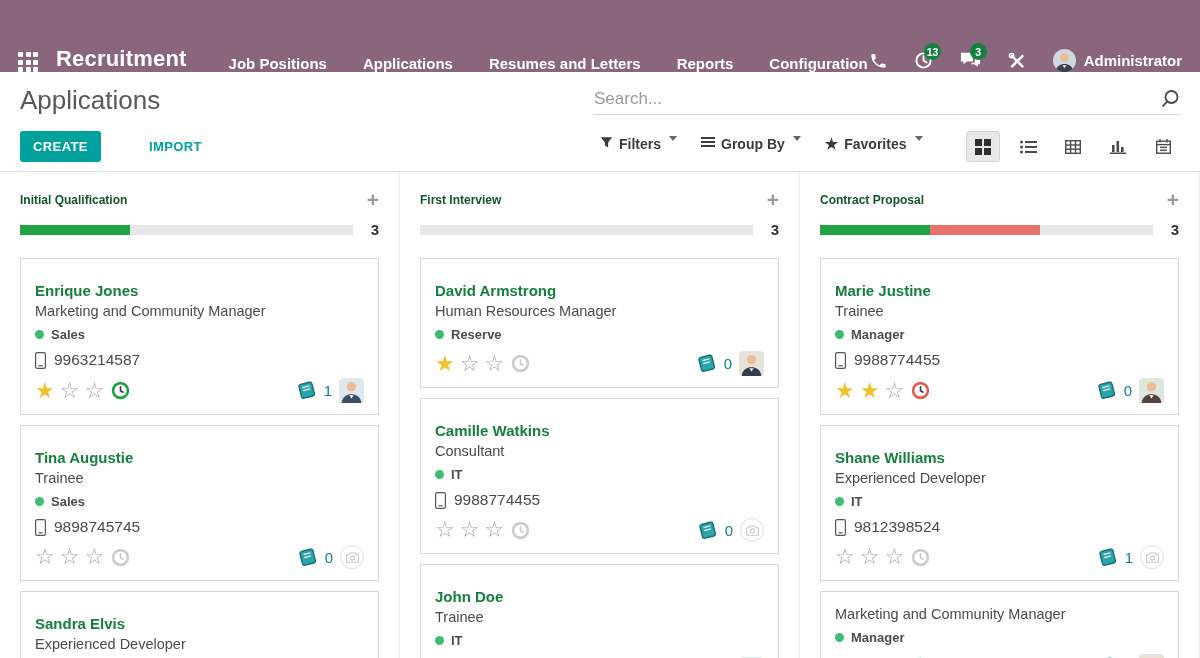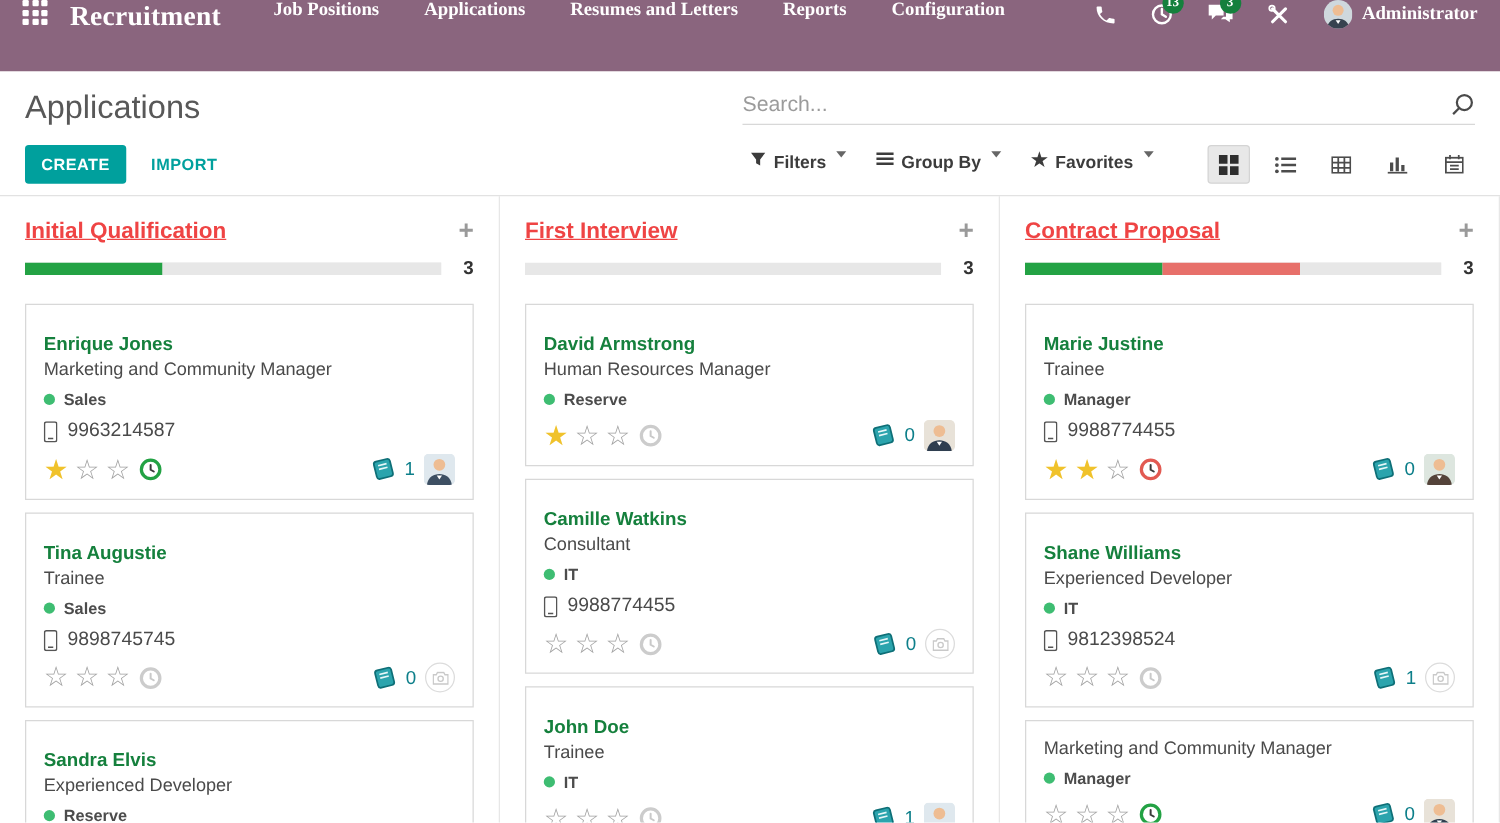--- a/index.html
+++ b/index.html
@@ -1,21 +1,21 @@
 <!DOCTYPE html>
 <html><head>
 <meta charset="utf-8">
 <style>
   * { margin:0; padding:0; box-sizing:border-box; }
   html,body { width:1200px; height:658px; overflow:hidden; background:#fff;
               font-family:"Liberation Sans", sans-serif; }
 
   
-  .navbar { height:57px; background:#8a657e; display:flex; align-items:flex-start;
-            padding:0 18px; color:#fff;font-family:Liberation Serif, serif; }
+  .navbar { height:72px; background:#8a657e; display:flex; align-items:flex-end;
+            padding:0 18px; color:#fff; }
   .grid9 { display:grid; grid-template-columns:repeat(3,5px); grid-gap:2.5px; cursor:pointer; }
   .grid9 span { width:5px; height:5px; background:#fff; border-radius:1px; }
   .brand { font-size:22px; font-weight:bold; margin:0 42px 0 18px; letter-spacing:.2px; }
   .nav-menu { display:flex; gap:36px; font-size:15px; font-weight:bold; }
   .nav-item { cursor:pointer; white-space:nowrap; }
   .nav-right { margin-left:auto; display:flex; align-items:center; gap:27px; }
   .nav-ico { position:relative; display:flex; align-items:center; cursor:pointer; }
   .badge { position:absolute; top:-8px; left:10px; background:#15803d; color:#fff;
            border-radius:9px; min-width:17px; height:17px; font-size:10.5px; font-weight:bold;
            display:flex; align-items:center; justify-content:center; padding:0 3px; }
@@ -24,40 +24,40 @@
 
   
   .cp { height:100px; border-bottom:1px solid #e2e2e2; padding:13px 20px 0 20px; position:relative; }
   .cp-row1 { display:flex; justify-content:space-between; align-items:flex-start; }
   .page-title { font-size:26px; color:#585858; }
   .searchbox { width:586px; border-bottom:1px solid #d8d8d8; display:flex; align-items:center;
                padding-bottom:5px; margin-top:4px; }
   .searchbox input { flex:1; border:none; outline:none; font-size:17px; color:#666; background:transparent; }
   .searchbox input::placeholder { color:#9b9b9b; }
   .cp-row2 { position:relative; margin-top:15px; height:32px; }
-  .btns { position:absolute; left:0; top:0; display:flex; align-items:center; }
+  .btns { position:absolute; left:0; top:0; display:flex; align-items:center;gap:28px; }
   .btn-create { background:#00a09d; color:#fff; border:none; border-radius:3px;
                 font-size:13px; font-weight:bold; padding:8px 13px; letter-spacing:.4px; cursor:pointer;
                 font-family:"Liberation Sans", sans-serif; }
   .btn-import { background:none; border:none; color:#00a09d; font-size:13px; font-weight:bold;
                 margin-left:20px; letter-spacing:.4px; cursor:pointer; font-family:"Liberation Sans", sans-serif; }
   .facets { position:absolute; left:580px; top:5px; display:flex; gap:24px; align-items:center; }
   .facet { display:flex; gap:6px; font-size:14px; font-weight:bold; color:#3c3c3c; cursor:pointer; }
   .caret { width:0; height:0; border-left:4px solid transparent; border-right:4px solid transparent;
            border-top:5px solid #666; margin-left:2px; }
   .vsw { position:absolute; right:0; top:0; display:flex; align-items:center; gap:11px; }
   .vbtn { width:34px; height:31px; display:flex; align-items:center; justify-content:center;
           border-radius:3px; cursor:pointer; border:1px solid transparent; }
   .vbtn.active { background:#e8e8e8; border-color:#d4d4d4; }
 
   
   .kanban { display:flex; height:502px; background:#fff; }
   .kcol { width:400px; padding:17px 20px 0 20px; border-right:1px solid #e7e7e7; }
   .khead { display:flex; justify-content:space-between; align-items:center; }
-  .ktitle { font-size:18px; font-weight:bold; color:#ef4444; cursor:pointer;text-decoration:underline; }
+  .ktitle { font-size:12px; font-weight:bold; color:#14532d; cursor:pointer; }
   .kplus { color:#9a9a9a; font-size:21px; font-weight:bold; cursor:pointer; line-height:1; }
   .kbar-row { display:flex; align-items:center; gap:16px; margin-top:11px; }
   .kbar { flex:1; height:10px; background:#e7e7e7; display:flex; overflow:hidden; cursor:pointer; }
   .kseg { height:100%; }
   .kcount { font-size:15px; font-weight:bold; color:#333; min-width:10px; text-align:right; }
   .kcards { margin-top:20px; display:flex; flex-direction:column; gap:10px; }
   .card { background:#fff; border:1px solid #d8d8d8; padding:10px 14px 11px 14px; cursor:pointer; }
   .cname { font-size:15px; font-weight:bold; color:#15803d; margin-top:13px; }
   .cjob  { font-size:14.5px; color:#4a4a4a; margin-top:4px; }
   .ctag  { display:flex; align-items:center; gap:7px; margin-top:8px;

